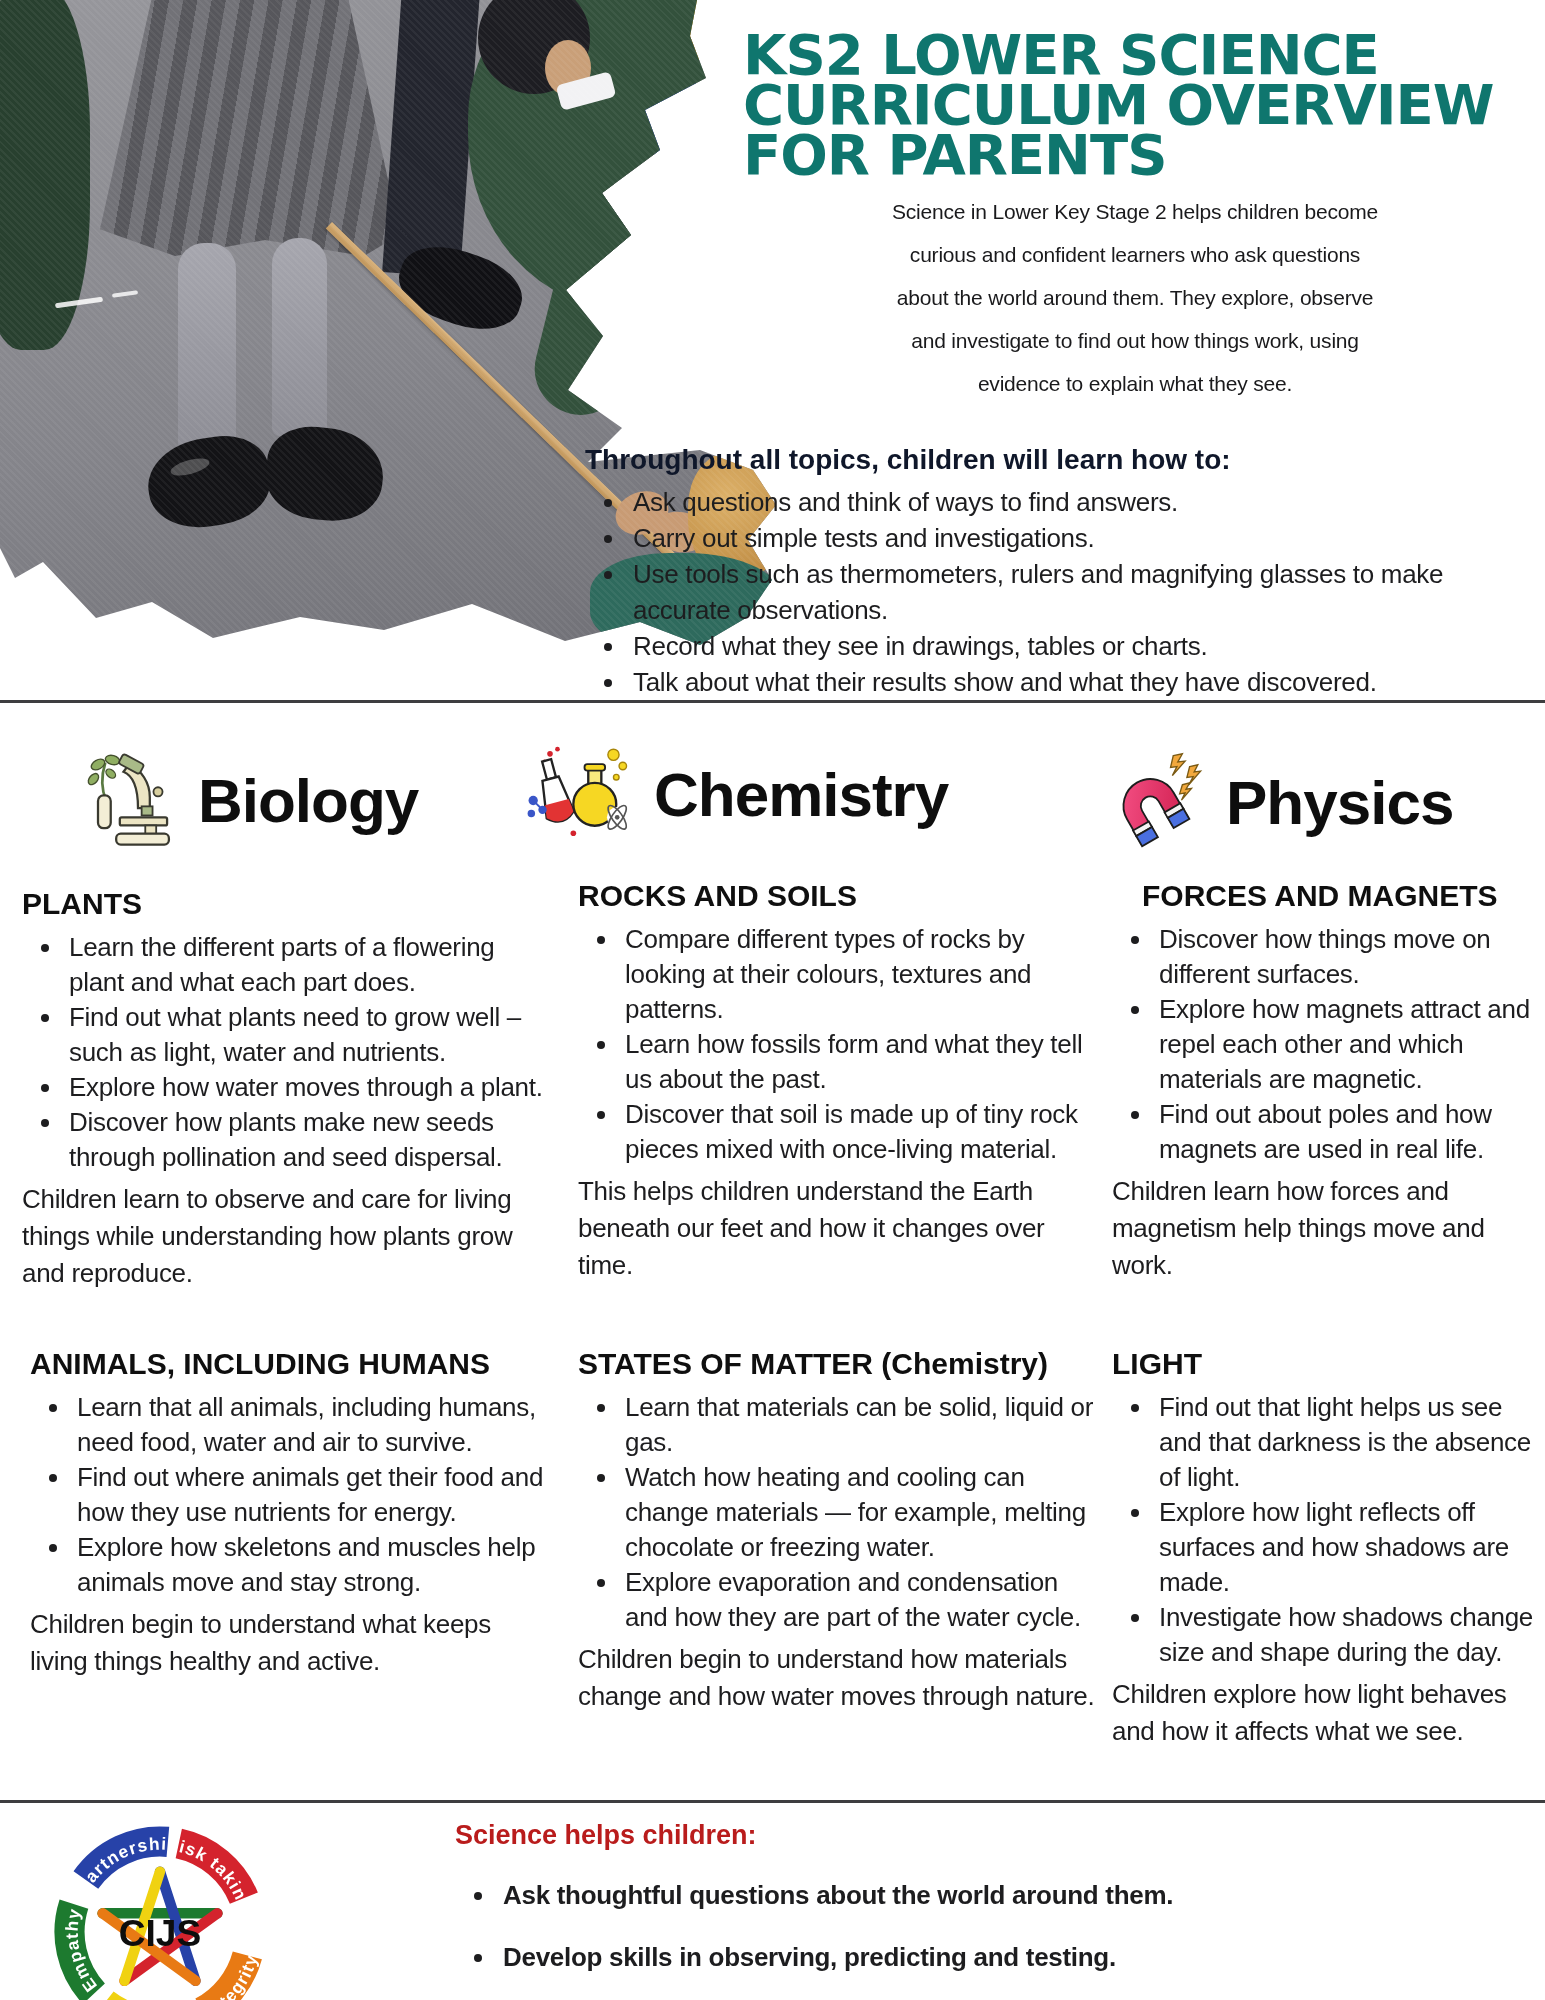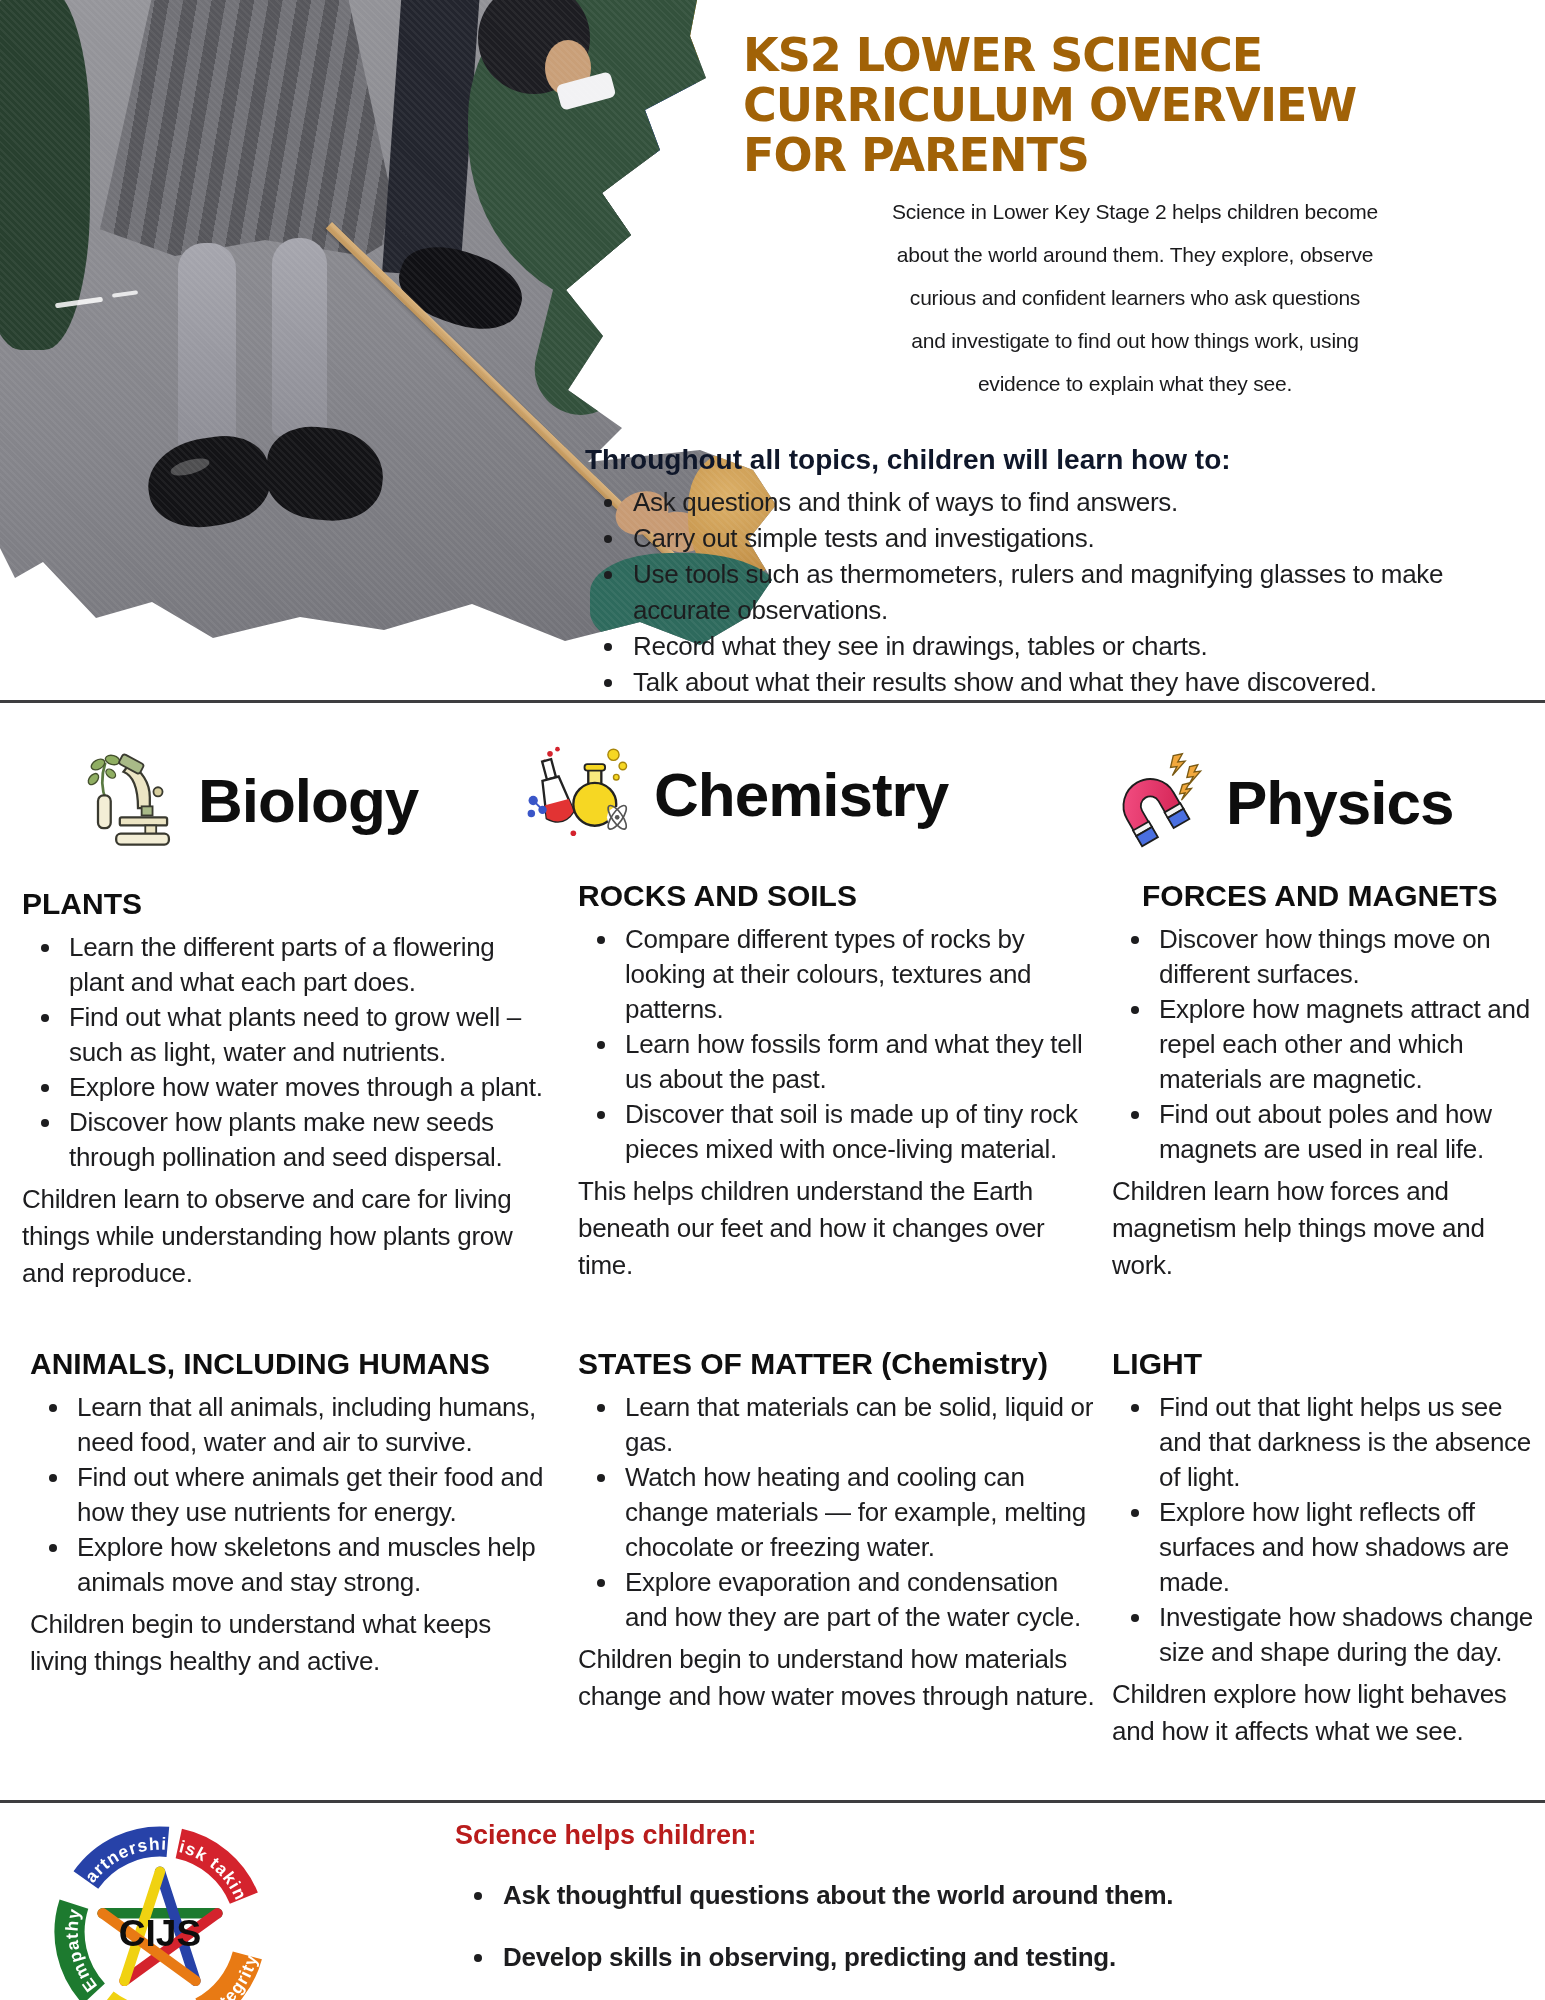--- a/index.html
+++ b/index.html
@@ -46,21 +46,21 @@
   .blue-toy{left:628px;top:-6px;width:48px;height:56px;background:#2a50d8;border-radius:8px;transform:rotate(8deg);}
   .blue-blob{left:642px;top:54px;width:60px;height:118px;background:#2347d0;border-radius:40%;transform:rotate(-10deg);}
   .blonde-hair{left:688px;top:452px;width:98px;height:128px;background:radial-gradient(circle at 40% 35%,#dcb068,#b9853c);border-radius:45% 55% 50% 50%;}
   .teal-cloth{left:590px;top:553px;width:195px;height:98px;background:#2e6a5d;border-radius:40% 50% 30% 40%;}
   .chalk-1{left:55px;top:300px;width:48px;height:5px;background:rgba(255,255,255,.85);transform:rotate(-8deg);border-radius:3px;}
   .chalk-2{left:112px;top:292px;width:26px;height:4px;background:rgba(255,255,255,.8);transform:rotate(-8deg);border-radius:3px;}
 
   
   .title{position:absolute;left:743px;top:30px;width:800px;
     font-family:"DejaVu Sans","Liberation Sans",sans-serif;font-weight:700;
-    font-size:46px;line-height:50px;letter-spacing:-1px;color:#a16207;}
+    font-size:56px;line-height:50px;letter-spacing:-1px;color:#0f766e;}
   .intro{position:absolute;left:735px;top:190px;width:800px;text-align:center;
     font-size:21px;line-height:43px;color:#1a1a1c;letter-spacing:-.2px;}
 
   .learn-how{position:absolute;left:585px;top:443px;width:960px;}
   .learn-how h2{margin:0;font-size:28px;line-height:34px;color:#0f172a;}
   .learn-how ul{margin:7px 0 0 0;padding-left:42px;}
   .learn-how li{font-size:26px;line-height:36px;letter-spacing:-.3px;padding-left:6px;}
 
   .divider{position:absolute;left:0;width:1545px;height:3px;background:#3e3e40;}
   #div1{top:700px;} #div2{top:1800px;}
@@ -128,22 +128,22 @@
   </div>
 
   <div class="title">
     <div>KS2 LOWER SCIENCE</div>
     <div>CURRICULUM OVERVIEW</div>
     <div>FOR PARENTS</div>
   </div>
 
   <div class="intro">
     <div>Science in Lower Key Stage 2 helps children become</div>
+    <div>curious and confident learners who ask questions</div>
     <div>about the world around them. They explore, observe</div>
-    <div>curious and confident learners who ask questions</div>
     <div>and investigate to find out how things work, using</div>
     <div>evidence to explain what they see.</div>
   </div>
 
   <div class="learn-how">
     <h2>Throughout all topics, children will learn how to:</h2>
     <ul>
       <li>Ask questions and think of ways to find answers.</li>
       <li>Carry out simple tests and investigations.</li>
       <li>Use tools such as thermometers, rulers and magnifying glasses to make accurate observations.</li>

